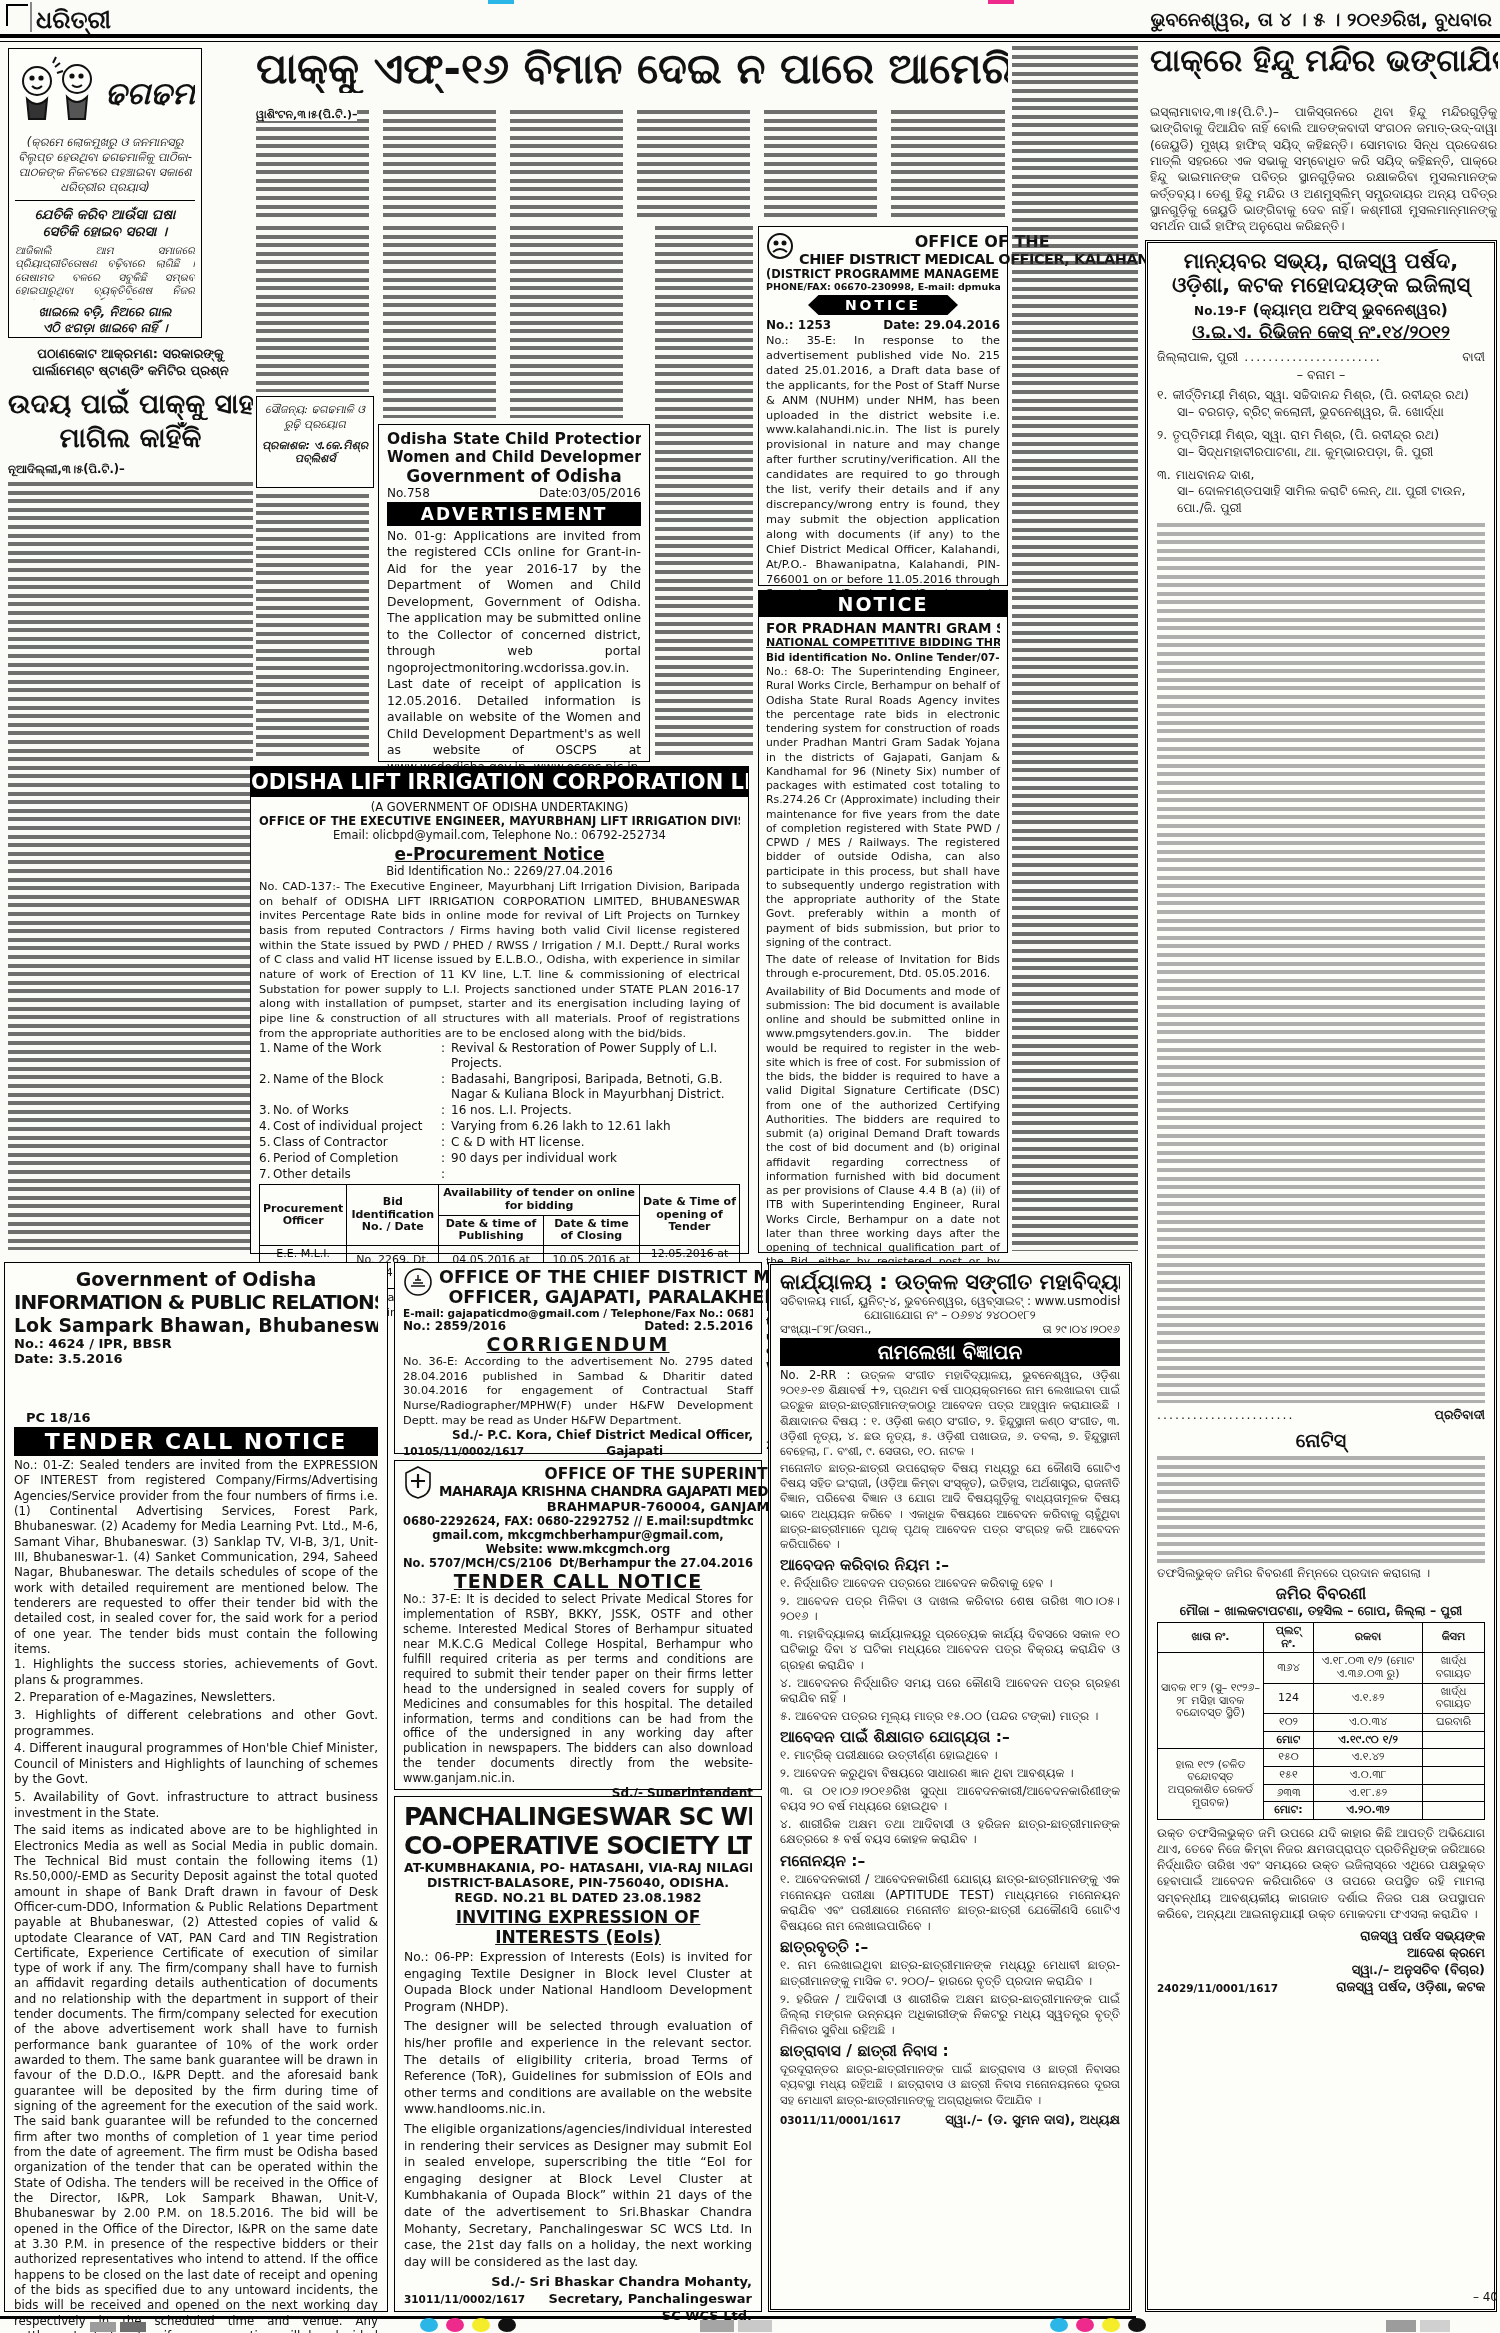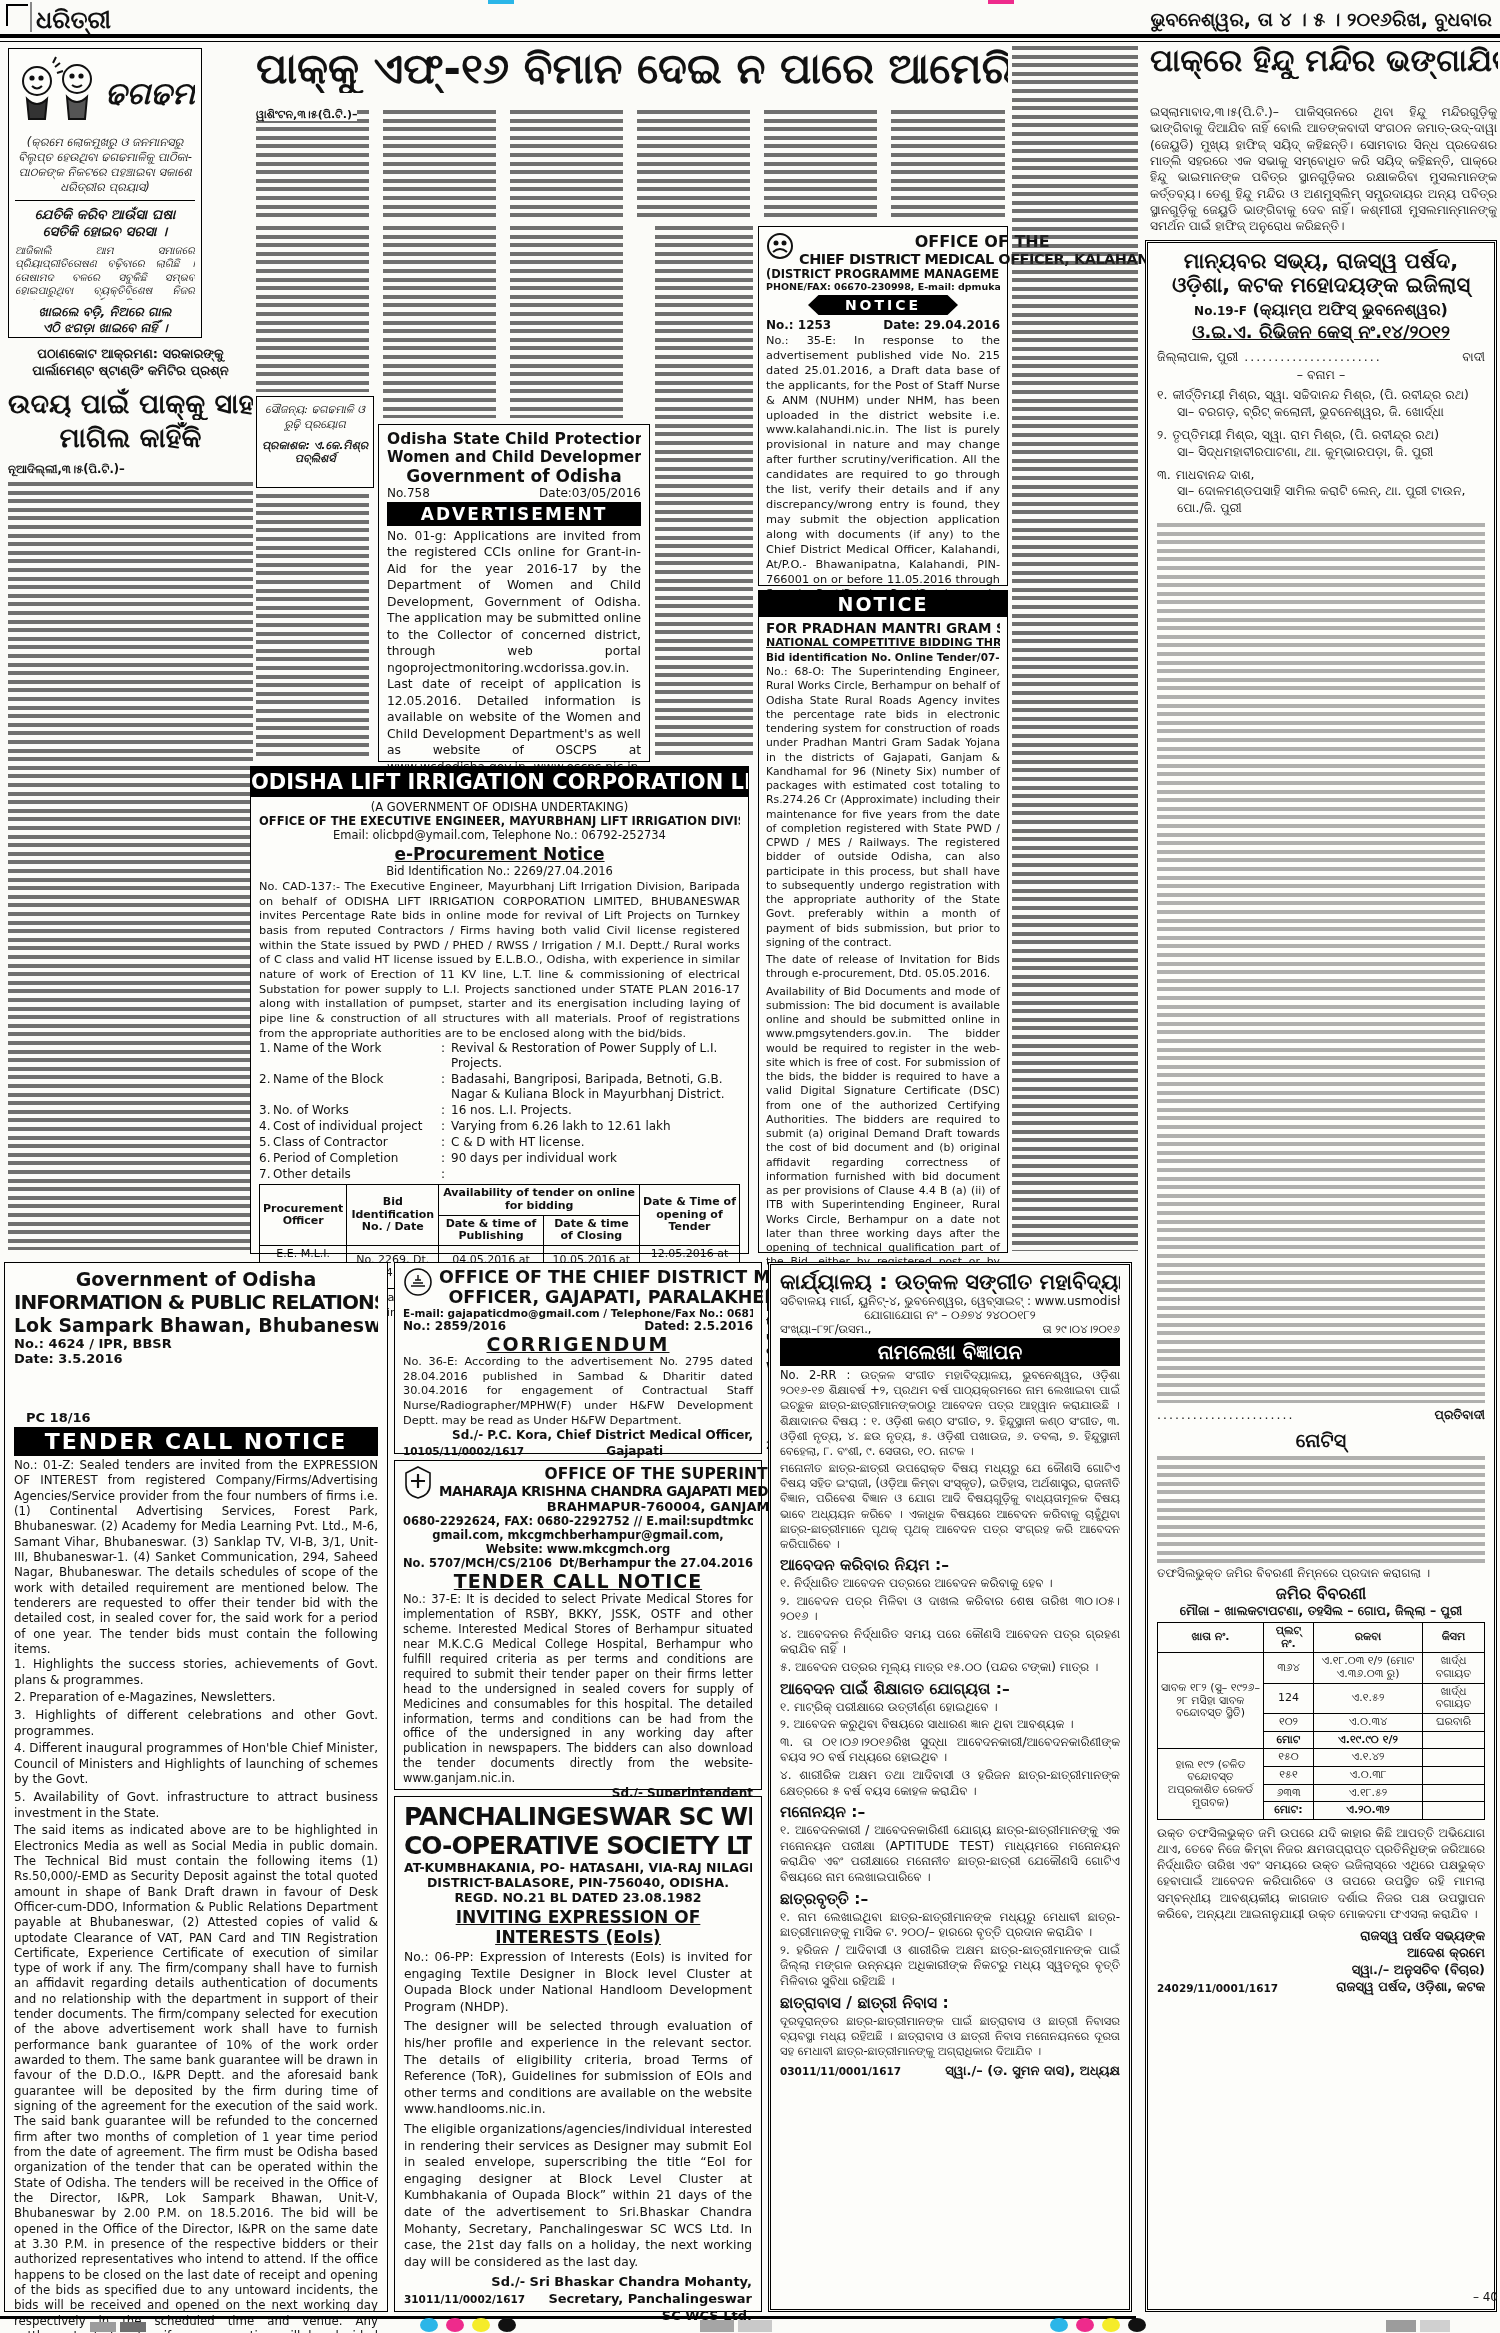--- a/index.html
+++ b/index.html
@@ -488,20 +488,21 @@
       <span>ତା ୨୯।୦୪।୨୦୧୬</span>
     </div>
     <div class="banner" style="font-size:20px;padding:2px 0;margin:2px 0;letter-spacing:0;">ନାମଲେଖା ବିଜ୍ଞାପନ</div>
     <div class="just" style="font-size:11.5px;line-height:1.32;">No. 2-RR : ଉତ୍କଳ ସଂଗୀତ ମହାବିଦ୍ୟାଳୟ, ଭୁବନେଶ୍ୱର, ଓଡ଼ିଶା ୨୦୧୬-୧୭ ଶିକ୍ଷାବର୍ଷ +୨, ପ୍ରଥମ ବର୍ଷ ପାଠ୍ୟକ୍ରମରେ ନାମ ଲେଖାଇବା ପାଇଁ ଇଚ୍ଛୁକ ଛାତ୍ର-ଛାତ୍ରୀମାନଙ୍କଠାରୁ ଆବେଦନ ପତ୍ର ଆହ୍ୱାନ କରାଯାଉଛି । ଶିକ୍ଷାଦାନର ବିଷୟ : ୧. ଓଡ଼ିଶୀ କଣ୍ଠ ସଂଗୀତ, ୨. ହିନ୍ଦୁସ୍ଥାନୀ କଣ୍ଠ ସଂଗୀତ, ୩. ଓଡ଼ିଶୀ ନୃତ୍ୟ, ୪. ଛଉ ନୃତ୍ୟ, ୫. ଓଡ଼ିଶୀ ପଖାଉଜ, ୬. ତବଲା, ୭. ହିନ୍ଦୁସ୍ଥାନୀ ବେହେଲା, ୮. ବଂଶୀ, ୯. ସେତାର, ୧୦. ନାଟକ ।</div>
     <div class="just" style="font-size:11.5px;line-height:1.32;margin-top:2px;">ମନୋନୀତ ଛାତ୍ର-ଛାତ୍ରୀ ଉପରୋକ୍ତ ବିଷୟ ମଧ୍ୟରୁ ଯେ କୌଣସି ଗୋଟିଏ ବିଷୟ ସହିତ ଇଂରାଜୀ, (ଓଡ଼ିଆ କିମ୍ବା ସଂସ୍କୃତ), ଇତିହାସ, ଅର୍ଥଶାସ୍ତ୍ର, ରାଜନୀତି ବିଜ୍ଞାନ, ପରିବେଶ ବିଜ୍ଞାନ ଓ ଯୋଗ ଆଦି ବିଷୟଗୁଡ଼ିକୁ ବାଧ୍ୟତାମୂଳକ ବିଷୟ ଭାବେ ଅଧ୍ୟୟନ କରିବେ । ଏକାଧିକ ବିଷୟରେ ଆବେଦନ କରିବାକୁ ଚାହୁଁଥିବା ଛାତ୍ର-ଛାତ୍ରୀମାନେ ପୃଥକ୍ ପୃଥକ୍ ଆବେଦନ ପତ୍ର ସଂଗ୍ରହ କରି ଆବେଦନ କରିପାରିବେ ।</div>
     <div class="sechead">ଆବେଦନ କରିବାର ନିୟମ :–</div>
     <div class="ulist">
 
     <div>୧. ନିର୍ଦ୍ଧାରିତ ଆବେଦନ ପତ୍ରରେ ଆବେଦନ କରିବାକୁ ହେବ ।</div>
         <div>୨. ଆବେଦନ ପତ୍ର ମିଳିବା ଓ ଦାଖଲ କରିବାର ଶେଷ ତାରିଖ ୩୦।୦୫।୨୦୧୬ ।</div>
+        <div>୩. ମହାବିଦ୍ୟାଳୟ କାର୍ଯ୍ୟାଳୟରୁ ପ୍ରତ୍ୟେକ କାର୍ଯ୍ୟ ଦିବସରେ ସକାଳ ୧୦ ଘଟିକାରୁ ଦିବା ୪ ଘଟିକା ମଧ୍ୟରେ ଆବେଦନ ପତ୍ର ବିକ୍ରୟ କରାଯିବ ଓ ଗ୍ରହଣ କରାଯିବ ।</div>
         <div>୪. ଆବେଦନର ନିର୍ଦ୍ଧାରିତ ସମୟ ପରେ କୌଣସି ଆବେଦନ ପତ୍ର ଗ୍ରହଣ କରାଯିବ ନାହିଁ ।</div>
         <div>୫. ଆବେଦନ ପତ୍ରର ମୂଲ୍ୟ ମାତ୍ର ୧୫.୦୦ (ପନ୍ଦର ଟଙ୍କା) ମାତ୍ର ।</div>
       </div>
     <div class="sechead">ଆବେଦନ ପାଇଁ ଶିକ୍ଷାଗତ ଯୋଗ୍ୟତା :–</div>
     <div class="ulist">
 
     <div>୧. ମାଟ୍ରିକ୍ ପରୀକ୍ଷାରେ ଉତ୍ତୀର୍ଣ୍ଣ ହୋଇଥିବେ ।</div>
         <div>୨. ଆବେଦନ କରୁଥିବା ବିଷୟରେ ସାଧାରଣ ଜ୍ଞାନ ଥିବା ଆବଶ୍ୟକ ।</div>
         <div>୩. ତା ୦୧।୦୬।୨୦୧୬ରିଖ ସୁଦ୍ଧା ଆବେଦନକାରୀ/ଆବେଦନକାରିଣୀଙ୍କ ବୟସ ୨୦ ବର୍ଷ ମଧ୍ୟରେ ହୋଇଥିବ ।</div>
         <div>୪. ଶାରୀରିକ ଅକ୍ଷମ ତଥା ଆଦିବାସୀ ଓ ହରିଜନ ଛାତ୍ର-ଛାତ୍ରୀମାନଙ୍କ କ୍ଷେତ୍ରରେ ୫ ବର୍ଷ ବୟସ କୋହଳ କରାଯିବ ।</div>

